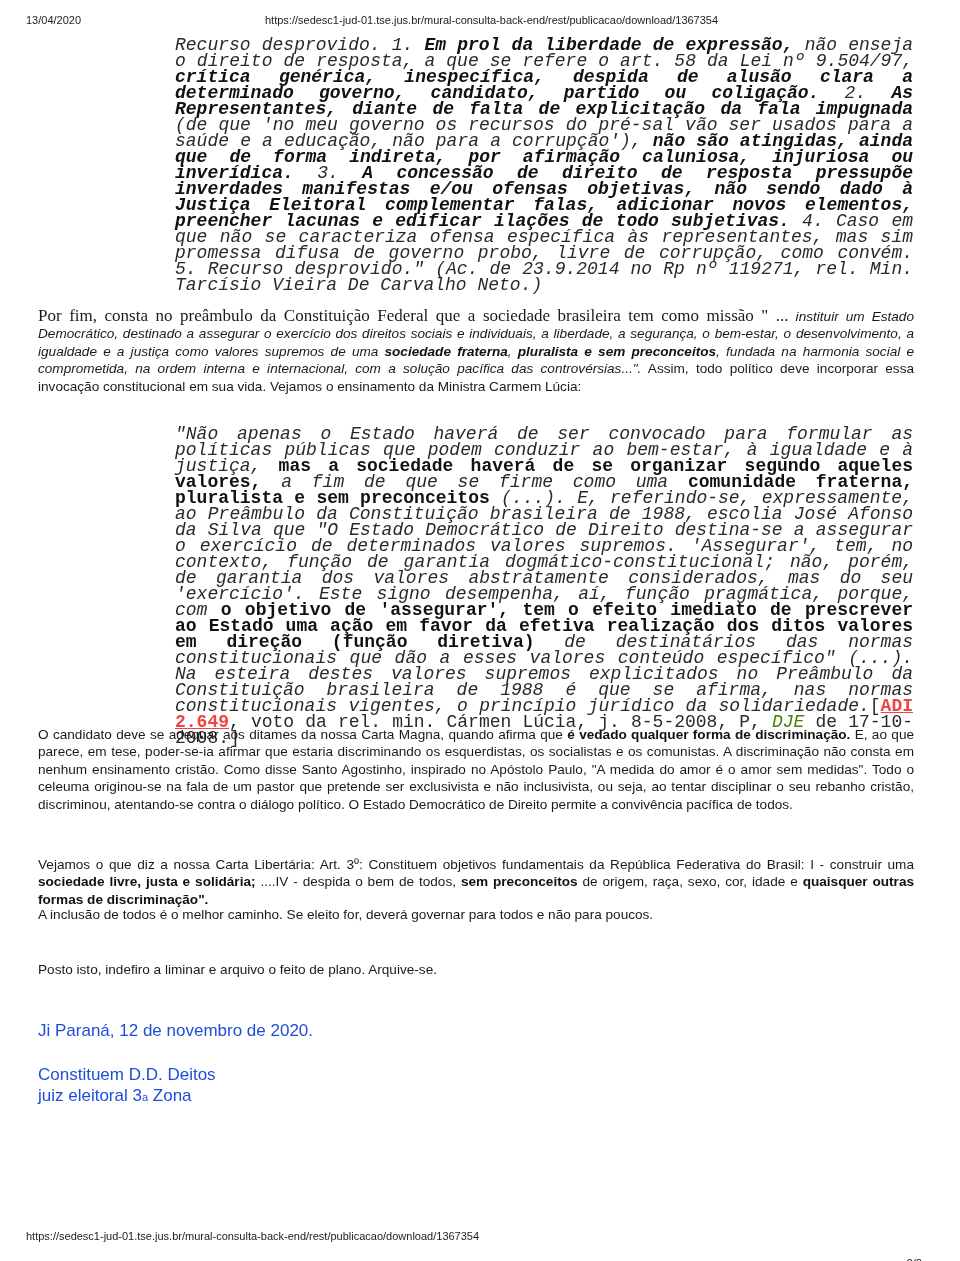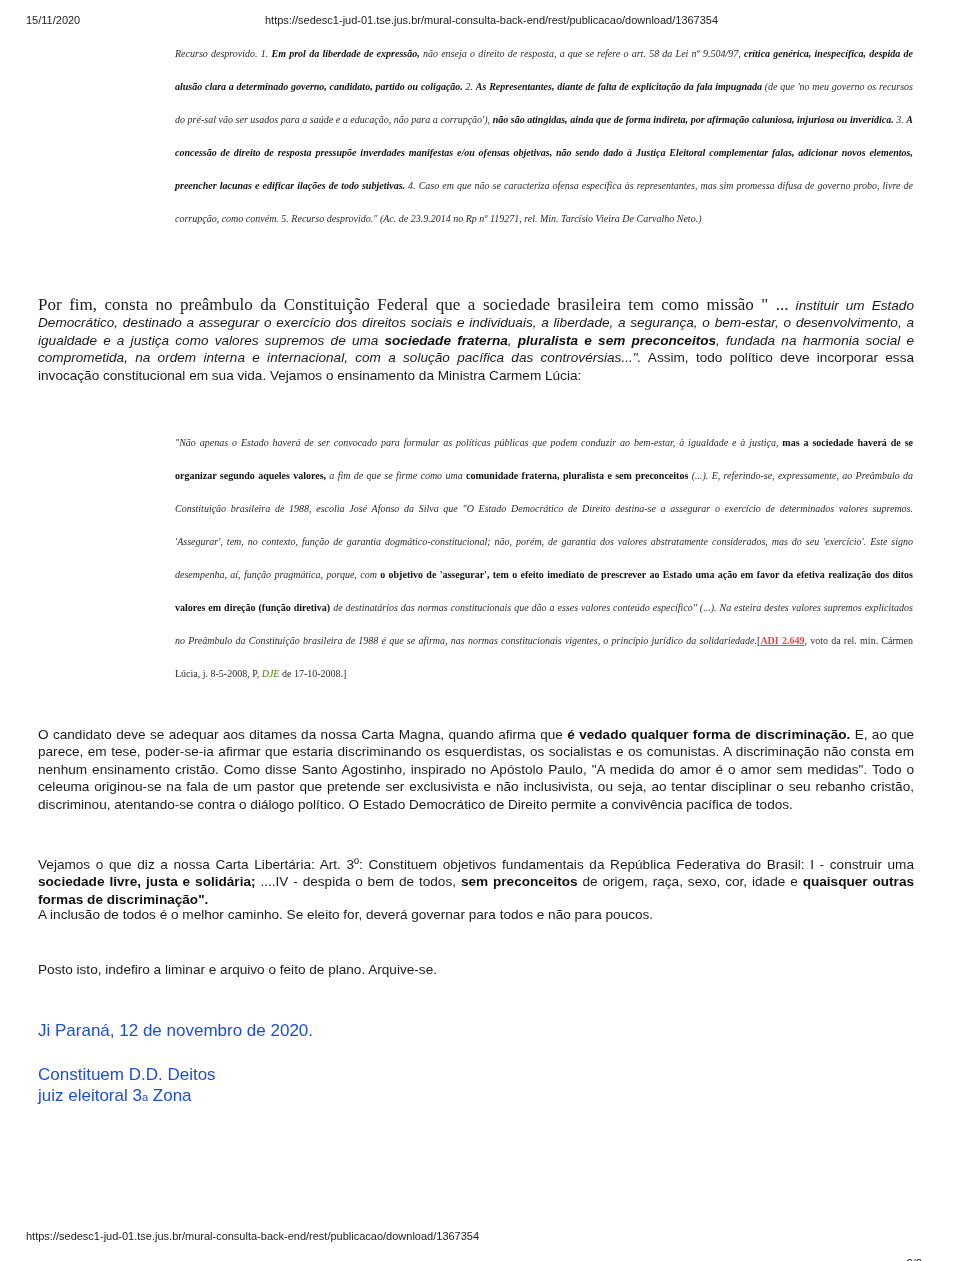--- a/index.html
+++ b/index.html
@@ -1,40 +1,40 @@
 <!DOCTYPE html>
 <html><head>
 <meta charset="utf-8">
 <style>
   html, body { margin: 0; padding: 0; background: #ffffff; }
   body { width: 960px; height: 1261px; position: relative; overflow: hidden; color: #1a1a1a; font-family: "Liberation Sans", sans-serif; }
   .hdr { position: absolute; font-size: 11px; color: #222; font-family: "Liberation Sans", sans-serif; }
-  .quote { position: absolute; left: 175px; width: 738px; font-family: Liberation Serif, serif; font-size: 10px; line-height: 33px; text-align: justify; color: #2a2a2a; }
+  .quote { position: absolute; left: 175px; width: 738px; font-family: Liberation Mono, monospace; font-size: 18px; line-height: 16px; text-align: justify; color: #2a2a2a; }
   .quote i, .quote .it { font-style: italic; }
   .quote b { font-weight: bold; color: #111; }
   .para { position: absolute; left: 38px; width: 876px; font-size: 13.6px; line-height: 17.4px; text-align: justify; color: #1a1a1a; font-family: "Liberation Sans", sans-serif; }
   .para b { font-weight: bold; color: #111; }
   .serif { font-family: "Liberation Serif", serif; font-size: 17px; }
   .it { font-style: italic; }
   .link { color: #ef4444; font-weight: bold; text-decoration: underline; font-style: normal; }
   .dje { color: #4d7c0f; font-style: italic; }
   .sig { position: absolute; left: 38px; font-size: 17px; line-height: 21px; color: #1d4ed8; font-family: "Liberation Sans", sans-serif; }
   sub.small { font-size: 11px; vertical-align: baseline; }
 </style>
 </head>
 <body>
 
-<div class="hdr" style="left:26px; top:14px;">15/11/2020</div>
+<div class="hdr" style="left:26px; top:14px;">13/04/2020</div>
 <div class="hdr" style="left:265px; top:14px;">https://sedesc1-jud-01.tse.jus.br/mural-consulta-back-end/rest/publicacao/download/1367354</div>
 
 <div class="quote" style="top:37px;">
   <span class="it">Recurso desprovido. 1. </span><b class="it">Em prol da liberdade de expressão,</b><span class="it"> não enseja o direito de resposta, a que se refere o art. 58 da Lei nº 9.504/97, </span><b class="it">crítica genérica, inespecífica, despida de alusão clara a determinado governo, candidato, partido ou coligação.</b><span class="it"> 2.  </span><b class="it">As Representantes, diante de falta de explicitação da fala impugnada</b><span class="it"> (de que 'no meu governo os recursos do pré-sal vão ser usados para a saúde e a educação, não para a corrupção'), </span><b class="it">não são atingidas, ainda que de forma indireta, por afirmação caluniosa, injuriosa ou inverídica.</b><span class="it"> 3.  </span><b class="it">A concessão de direito de resposta pressupõe inverdades manifestas e/ou ofensas objetivas, não sendo dado à Justiça Eleitoral complementar falas, adicionar novos elementos, preencher lacunas e edificar ilações de todo subjetivas.</b><span class="it"> 4.  Caso em que não se caracteriza ofensa específica às representantes, mas sim promessa difusa de governo probo, livre de corrupção, como convém. 5.  Recurso desprovido." (Ac. de 23.9.2014 no Rp nº 119271, rel. Min. Tarcísio Vieira De Carvalho Neto.)</span>
 </div>
 
-<div class="para" style="top:296px;">
+<div class="para" style="top:307px;">
   <span class="serif">Por fim, consta no preâmbulo da Constituição Federal que a sociedade brasileira tem como missão " ...</span><span class="it"> instituir um Estado Democrático, destinado a assegurar o exercício dos direitos sociais e individuais, a liberdade, a segurança, o bem-estar, o desenvolvimento, a igualdade e a justiça como valores supremos de uma </span><b class="it">sociedade fraterna</b><span class="it">, </span><b class="it">pluralista e sem preconceitos</b><span class="it">, fundada na harmonia social e comprometida, na ordem interna e internacional, com a solução pacífica das controvérsias...".</span><span> Assim, todo político deve incorporar essa invocação constitucional em sua vida. Vejamos o ensinamento da Ministra Carmem Lúcia:</span>
 </div>
 
 <div class="quote" style="top:426px;">
   <span class="it">"Não apenas o Estado haverá de ser convocado para formular as políticas públicas que podem conduzir ao bem-estar, à igualdade e à justiça, </span><b>mas a sociedade haverá de se organizar segundo aqueles valores,</b><span class="it"> a fim de que se firme como uma </span><b>comunidade fraterna, pluralista e sem preconceitos</b><span class="it"> (...). E, referindo-se, expressamente, ao Preâmbulo da Constituição brasileira de 1988, escolia José Afonso da Silva que "O Estado Democrático de Direito destina-se a assegurar o exercício de determinados valores supremos. 'Assegurar', tem, no contexto, função de garantia dogmático-constitucional; não, porém, de garantia dos valores abstratamente considerados, mas do seu 'exercício'. Este signo desempenha, aí, função pragmática, porque, com </span><b>o objetivo de 'assegurar', tem o efeito imediato de prescrever ao Estado uma ação em favor da efetiva realização dos ditos valores em direção (função diretiva)</b><span class="it"> de destinatários das normas constitucionais que dão a esses valores conteúdo específico" (...). Na esteira destes valores supremos explicitados no Preâmbulo da Constituição brasileira de 1988 é que se afirma, nas normas constitucionais vigentes, o princípio jurídico da solidariedade.</span><span>[</span><a class="link">ADI 2.649</a><span>, voto da rel. min. Cármen Lúcia, j. 8-5-2008, P, </span><span class="dje">DJE</span><span> de 17-10-2008.]</span>
 </div>
 
 <div class="para" style="top:726px;">
   <span>O candidato deve se adequar aos ditames da nossa Carta Magna, quando afirma que </span><b>é vedado qualquer forma de discriminação.</b><span>  E, ao que parece, em tese, poder-se-ia afirmar que estaria discriminando os esquerdistas, os socialistas e os comunistas. A discriminação não consta em nenhum ensinamento cristão. Como disse Santo Agostinho, inspirado no Apóstolo Paulo, "A medida do amor é o amor sem medidas". Todo o celeuma originou-se na fala de um pastor que pretende ser exclusivista e não inclusivista, ou seja, ao tentar disciplinar o seu rebanho cristão, discriminou, atentando-se contra o diálogo político. O Estado Democrático de Direito permite a convivência pacífica de todos.</span>
 </div>

